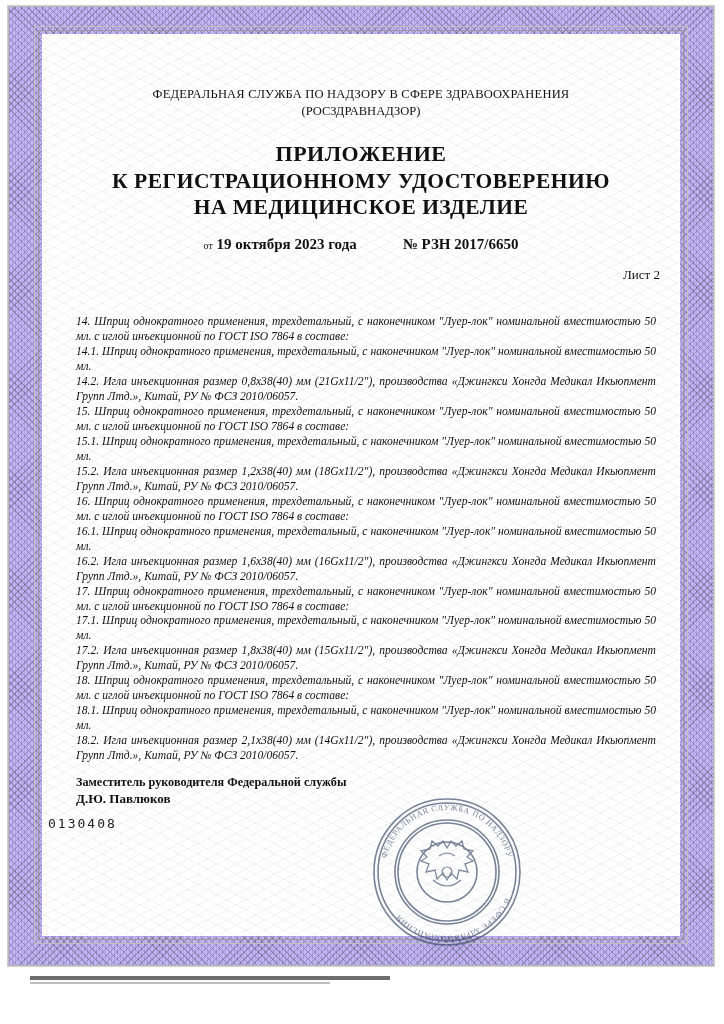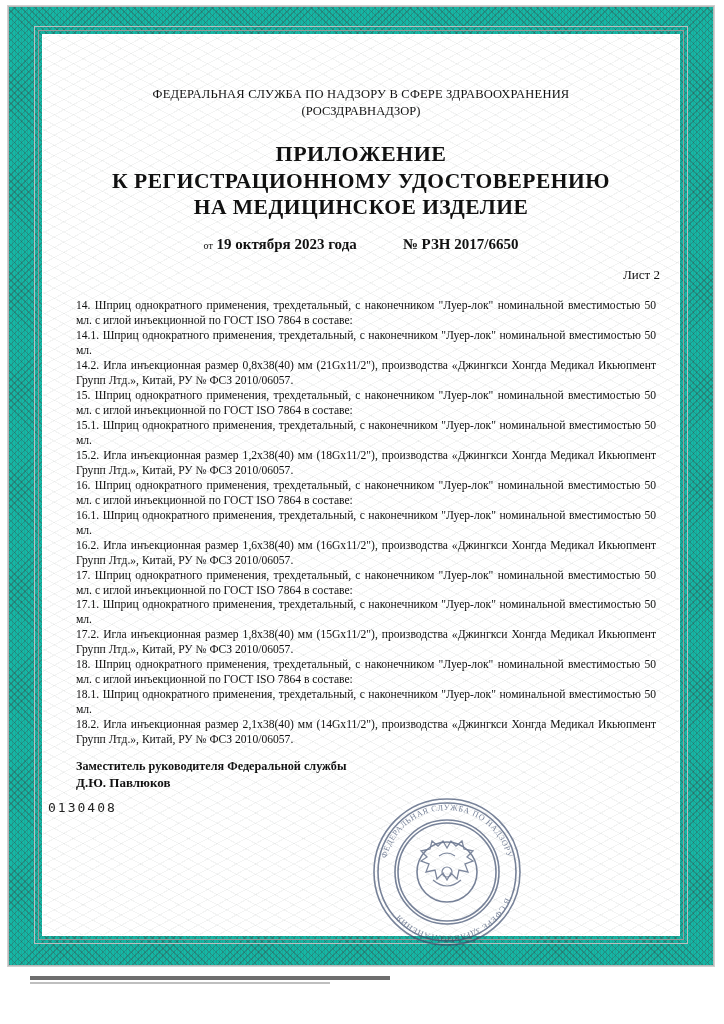--- a/index.html
+++ b/index.html
@@ -16,21 +16,21 @@
     overflow: hidden;
   }
 
   
   #document-page {
     position: absolute;
     left: 8px;
     top: 6px;
     width: 706px;
     height: 960px;
-    background: #14b8a6;
+    background: #c4b5fd;
     box-shadow: 0 0 0 1px #cfcfcf;
   }
 
   
   .border-frame {
     position: absolute;
     inset: 0;
     border: 1px solid #b9b9b9;
     background:
       repeating-linear-gradient(45deg, rgba(60,60,60,0.30) 0 1px, rgba(255,255,255,0) 1px 5px),
@@ -112,25 +112,26 @@
   .date-row .prefix { font-weight: normal; font-size: 10px; }
 
   .sheet-row {
     text-align: right;
     font-size: 13px;
     margin-top: 14px;
     padding-right: 14px;
   }
 
   .body-list {
-    margin-top: 16px;
+    margin-top: 32px;
     padding: 0 18px 0 28px;
     font-size: 11.6px;
     line-height: 1.29;
     text-align: justify;
+    font-style: italic;
   }
   .body-list p {
     margin: 0;
   }
 
   .signature {
     margin-top: 10px;
     padding: 0 18px 0 28px;
     font-size: 12.2px;
     line-height: 1.35;

